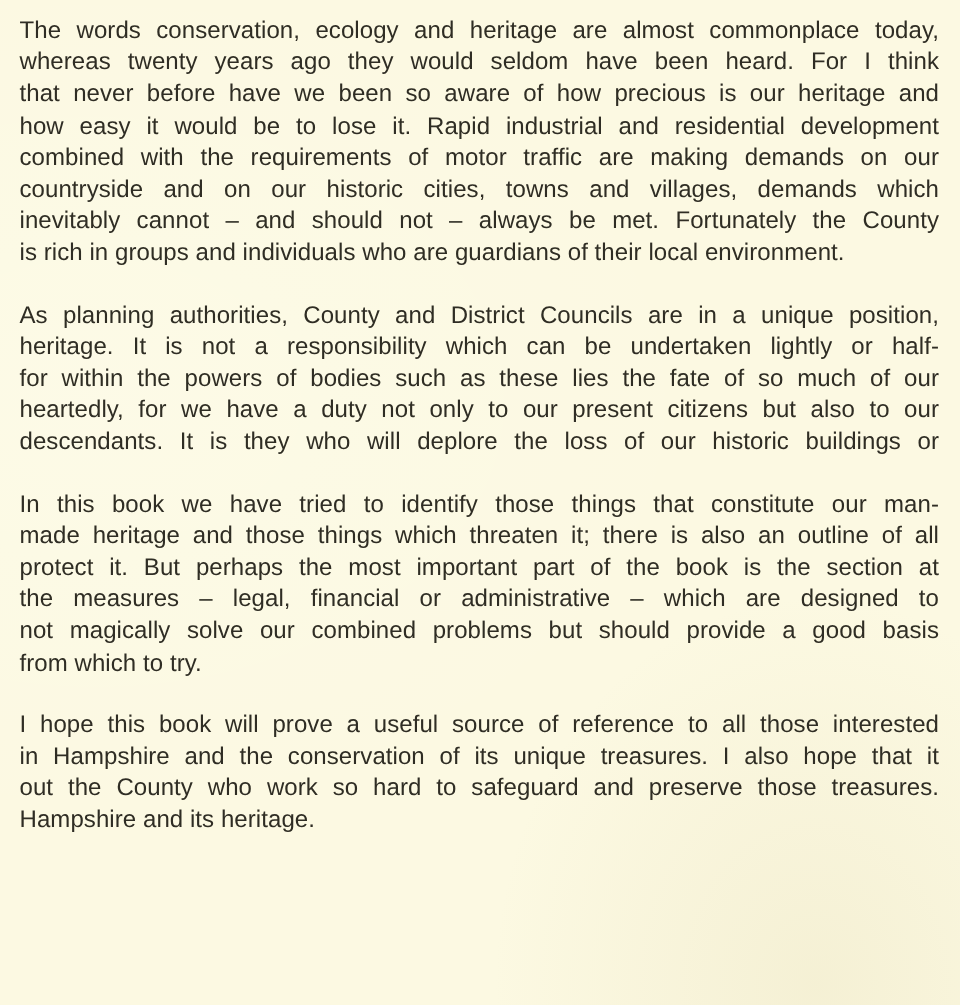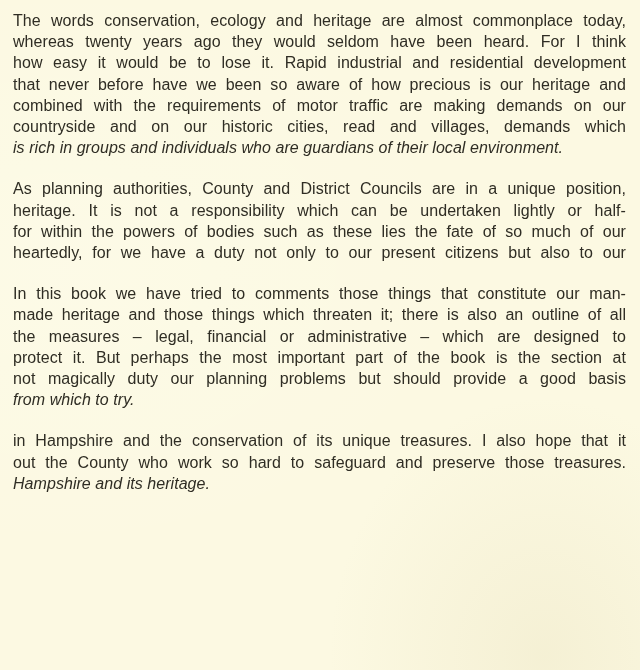--- a/index.html
+++ b/index.html
@@ -38,50 +38,52 @@
   }
   span.line {
     display: block;
     text-align: justify;
     text-align-last: justify;
     white-space: normal;
   }
   span.line.last-line {
     text-align: left;
     text-align-last: left;
-    font-style: italic;
   }
 </style>
 </head>
 <body>
 
 <div class="page">
   <div class="text-block" id="text-block">
       <p class="para">
         <span class="line">The words conservation, ecology and heritage are almost commonplace today,</span>
         <span class="line">whereas twenty years ago they would seldom have been heard. For I think</span>
+        <span class="line">that never before have we been so aware of how precious is our heritage and</span>
         <span class="line">how easy it would be to lose it. Rapid industrial and residential development</span>
-        <span class="line">that never before have we been so aware of how precious is our heritage and</span>
         <span class="line">combined with the requirements of motor traffic are making demands on our</span>
-        <span class="line">countryside and on our historic cities, read and villages, demands which</span>
+        <span class="line">countryside and on our historic cities, towns and villages, demands which</span>
+        <span class="line">inevitably cannot – and should not – always be met. Fortunately the County</span>
         <span class="line last-line">is rich in groups and individuals who are guardians of their local environment.</span>
       </p>
       <p class="para">
         <span class="line">As planning authorities, County and District Councils are in a unique position,</span>
         <span class="line">heritage. It is not a responsibility which can be undertaken lightly or half-</span>
         <span class="line">for within the powers of bodies such as these lies the fate of so much of our</span>
         <span class="line">heartedly, for we have a duty not only to our present citizens but also to our</span>
+        <span class="line">descendants. It is they who will deplore the loss of our historic buildings or</span>
       </p>
       <p class="para">
-        <span class="line">In this book we have tried to comments those things that constitute our man-</span>
+        <span class="line">In this book we have tried to identify those things that constitute our man-</span>
         <span class="line">made heritage and those things which threaten it; there is also an outline of all</span>
+        <span class="line">protect it. But perhaps the most important part of the book is the section at</span>
         <span class="line">the measures – legal, financial or administrative – which are designed to</span>
-        <span class="line">protect it. But perhaps the most important part of the book is the section at</span>
-        <span class="line">not magically duty our planning problems but should provide a good basis</span>
+        <span class="line">not magically solve our combined problems but should provide a good basis</span>
         <span class="line last-line">from which to try.</span>
       </p>
       <p class="para">
+        <span class="line">I hope this book will prove a useful source of reference to all those interested</span>
         <span class="line">in Hampshire and the conservation of its unique treasures. I also hope that it</span>
         <span class="line">out the County who work so hard to safeguard and preserve those treasures.</span>
         <span class="line last-line">Hampshire and its heritage.</span>
       </p>
     </div>
 </div>
 
 </body></html>

